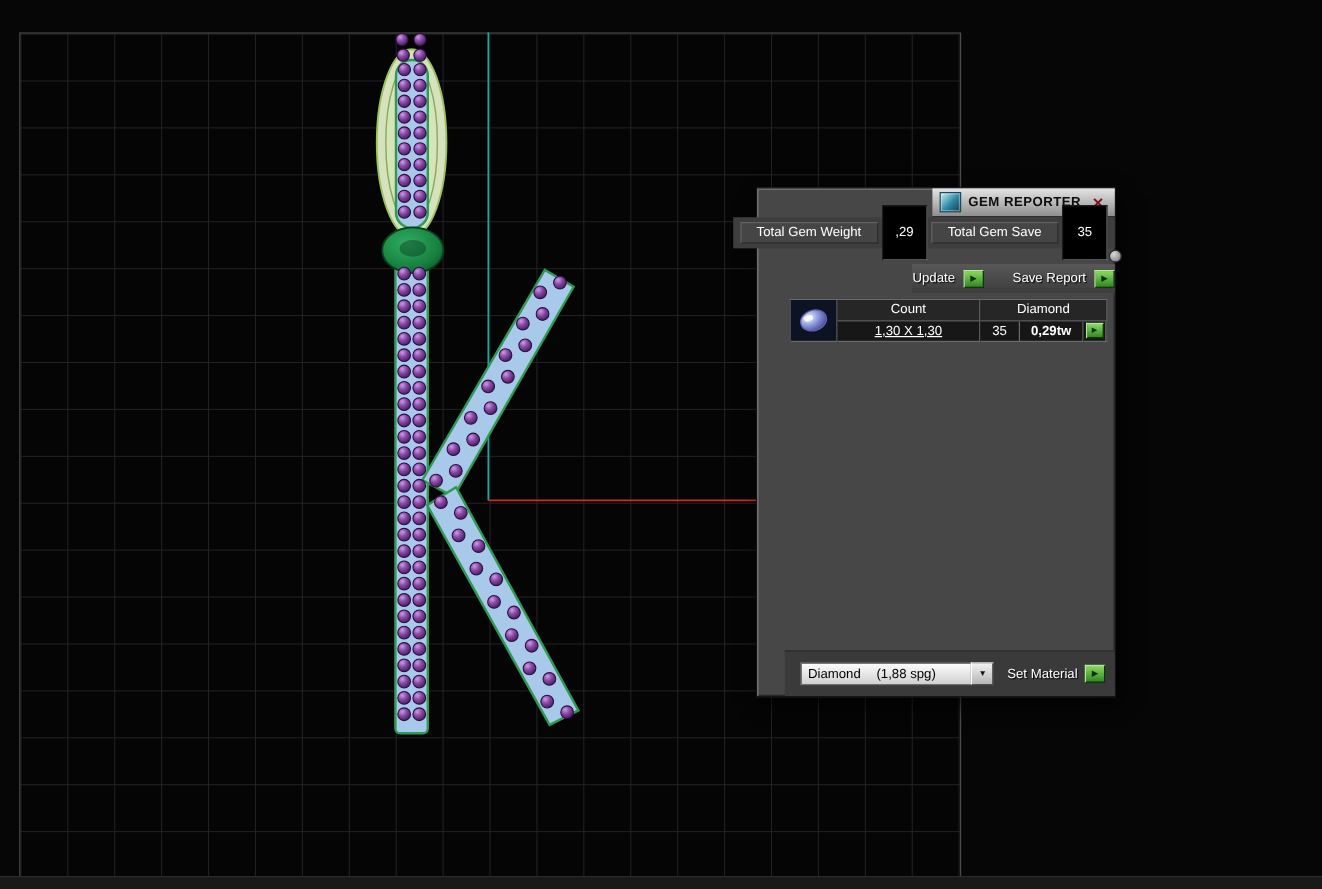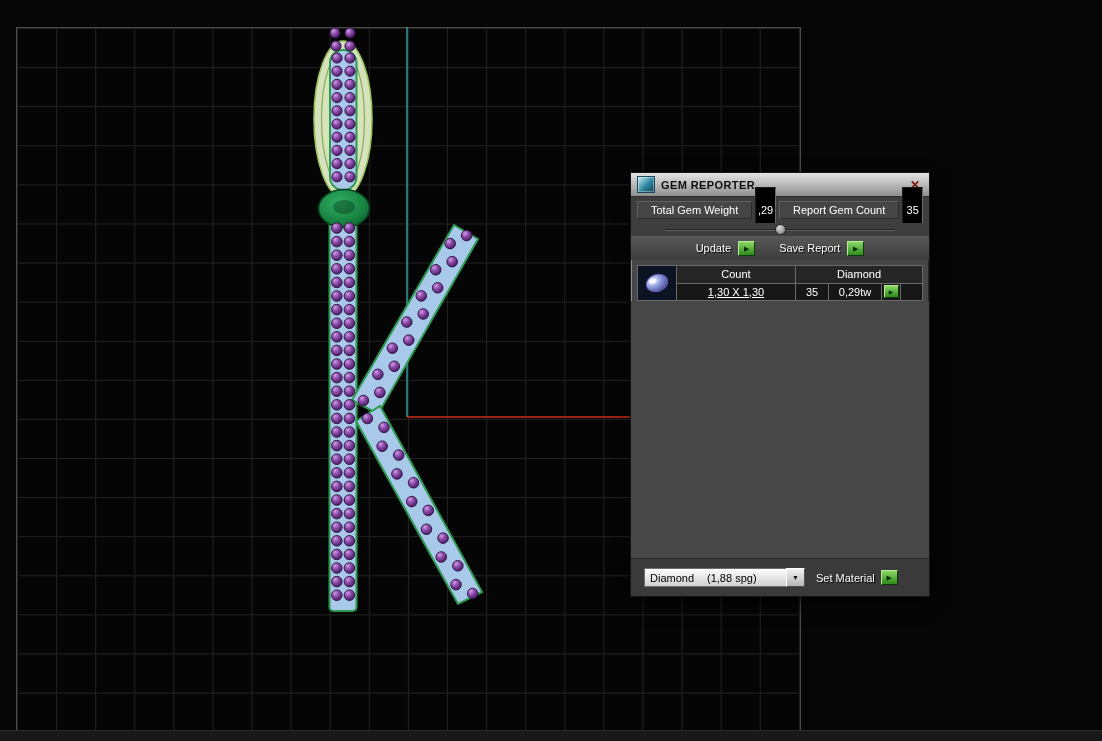--- a/index.html
+++ b/index.html
@@ -25,27 +25,28 @@
   }
   #scene { position:absolute; left:0; top:0; width:1102px; height:741px; }
   .metal-shape { stroke-width:2; }
   .bottom-strip {
     position:absolute; left:0; bottom:0; width:100%; height:10px;
     background:#191919; border-top:1px solid #2c2c2c;
   }
 
   
   .gem-reporter {
-    position:absolute; left:630px; top:172px; width:298px; height:423px;
+    position:absolute; left:630px; top:156px; width:298px; height:423px;
     background:#474747;
     border:1px solid #141414;
     box-shadow: inset 1px 1px 0 #909090, inset -1px -1px 0 #262626, 4px 7px 16px rgba(0,0,0,.65);
     display:flex; flex-direction:column;
     color:#ffffff; font-size:11px;
     z-index:10;
+    align-items:flex-end;
   }
   .titlebar {
     height:23px; flex:none;
     background:linear-gradient(#e4e4e4,#8f8f8f);
     border-bottom:1px solid #2f2f2f;
     display:flex; align-items:center; gap:6px; padding:0 6px;
   }
   .app-icon {
     width:16px; height:15px; flex:none;
     background:linear-gradient(135deg,#cdeef5 0%,#2c87a0 55%,#123f52 100%);
@@ -110,21 +111,21 @@
   .cell {
     border-right:1px solid #6a6a6a; border-bottom:1px solid #6a6a6a;
     display:flex; align-items:center; justify-content:center;
     background:#262626; white-space:nowrap;
   }
   .trow.values .cell { background:#171717; }
   .c-shape { width:118px; flex:none; }
   .c-type  { flex:1; }
   .c-size  { width:118px; flex:none;text-decoration:underline; }
   .c-count { width:32px; flex:none; }
-  .c-weight{ width:52px; flex:none; }
+  .c-weight{ width:52px; flex:none;font-weight:bold; }
   .c-arrow { width:18px; flex:none; }
   .c-fill  { flex:1; }
 
   .body-filler { flex:1; background:#474747; }
 
   .bottom-row {
     height:37px; flex:none; background:#3a3a3a; border-top:1px solid #292929;
     display:flex; align-items:center; padding:0 8px;
   }
   .combo { width:161px; height:19px; display:flex; flex:none; margin-left:5px; }
@@ -299,21 +300,21 @@
 
     <div class="titlebar">
       <span class="app-icon"></span>
       <span class="title">GEM REPORTER</span>
       <span class="close">✕</span>
     </div>
 
     <div class="fields-row">
       <span class="flabel">Total Gem Weight</span>
       <span class="fvalue">,29</span>
-      <span class="flabel">Report Gem Count</span>
+      <span class="flabel">Total Gem Save</span>
       <span class="fvalue">35</span>
     </div>
 
     <div class="slider-row">
       <div class="slider-track"></div>
       <div class="slider-knob"></div>
     </div>
 
     <div class="buttons-row">
       <span class="btn-group">

